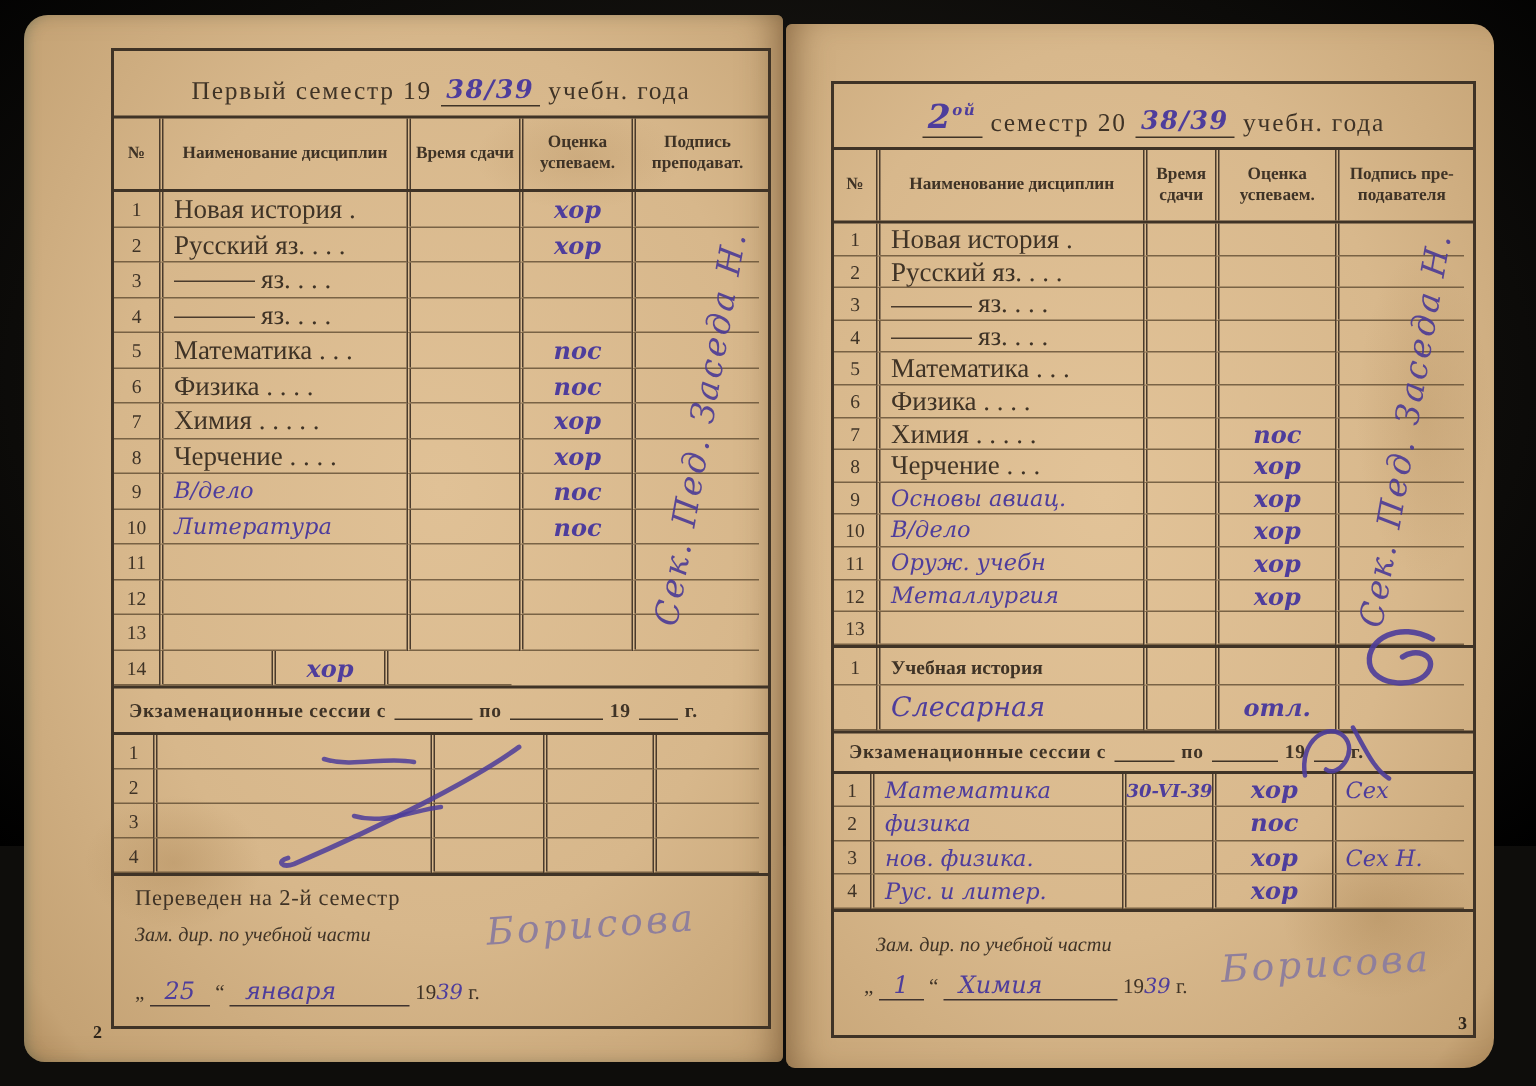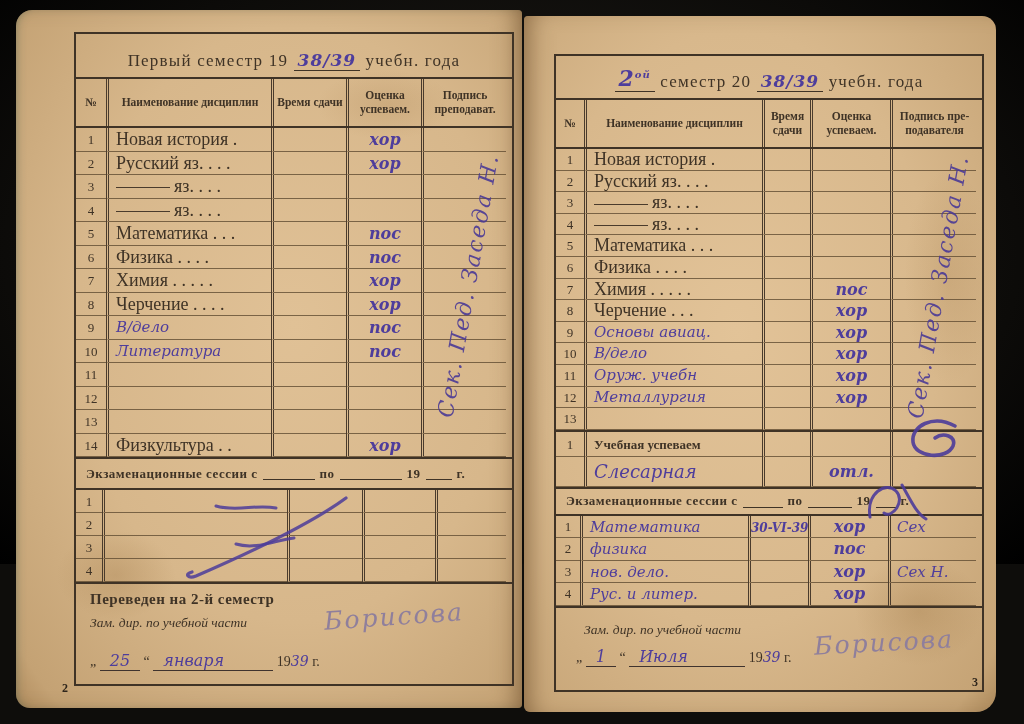--- a/index.html
+++ b/index.html
@@ -41,21 +41,21 @@
   .timecell{text-align:center;}
   .timecell span{font-size:12px;}
   .signcell span{font-family:"DejaVu Serif",serif;font-style:italic;color:#4e3d9c;font-size:15px;}
   .vsig{position:absolute;text-align:center;font-family:"DejaVu Serif",serif;font-style:italic;
         font-size:22px;color:#4b3a96;opacity:.9;letter-spacing:2px;white-space:nowrap;
         transform:rotate(-80deg);}
   .examtitle{font-size:13px;font-weight:bold;display:flex;align-items:center;
              padding-left:10px;box-sizing:border-box;letter-spacing:.5px;}
   .gap{display:inline-block;border-bottom:1.3px solid #3f3326;margin:0 5px;height:12px;}
   .footer{position:relative;font-size:14px;padding:7px 0 0 14px;box-sizing:border-box;}
-  .ftitle{font-weight:bold;font-size:15px;letter-spacing:.5px;}
+  .ftitle{font-weight:normal;font-size:15px;letter-spacing:.5px;}
   .official{font-style:italic;font-size:13.5px;margin-top:7px;}
   .bigsig{font-family:"DejaVu Serif",serif;font-style:italic;font-size:25px;
           color:#8f7f9c;letter-spacing:2px;}
   .dateline{margin-top:9px;font-size:14px;}
   .dhw{font-family:"DejaVu Serif",serif;font-style:italic;color:#4e3d9c;font-size:16px;
        border-bottom:1.3px solid #3f332e;padding:0 10px;}
   .pagenum{position:absolute;font-size:12px;font-weight:bold;color:#2e251b;}
   .inkmark{position:absolute;pointer-events:none;}
   .thicktop{border-top:2.6px solid #3f3326;}
   .semline{border-bottom:1.3px solid #3f332e;padding:0 14px;}
@@ -189,21 +189,20 @@
           <div class="row" style="height:23.5px;line-height:23.5px;">
             <div class="c num" style="width:30px;">13</div>
             <div class="c subj print" style="width:165px;"><span></span></div>
             <div class="c timecell" style="width:75px;"><span></span></div>
             <div class="c gradecell" style="width:75px;"><span></span></div>
             <div class="c signcell" style="width:85px;"></div>
           </div>
 
           <div class="row" style="height:23.5px;line-height:23.5px;">
             <div class="c num" style="width:30px;">14</div>
-            <div class="c subj print" style="width:165px;"><span>Физкультура . .</span></div>
             <div class="c timecell" style="width:75px;"><span></span></div>
             <div class="c gradecell" style="width:75px;"><span>хор</span></div>
             <div class="c signcell" style="width:85px;"></div>
           </div>
         </div>
 
       <div class="examtitle thicktop bl" style="height:33px;">
         <span>Экзаменационные сессии с</span>
         <span class="gap" style="width:52px;"></span>
         <span>по</span>
@@ -399,21 +398,21 @@
             <div class="c num" style="width:28px;">13</div>
             <div class="c subj print" style="width:178px;"><span></span></div>
             <div class="c timecell" style="width:48px;"><span></span></div>
             <div class="c gradecell" style="width:80px;"><span></span></div>
             <div class="c signcell" style="width:86px;"></div>
           </div>
         </div>
 
       <div class="row thicktop" style="height:25px;line-height:25px;">
         <div class="c num" style="width:28px;">1</div>
-        <div class="c subj" style="width:178px;font-weight:bold;font-size:13px;">Учебная успеваем</div>
+        <div class="c subj" style="width:178px;font-weight:bold;font-size:13px;">Учебная история</div>
         <div class="c" style="width:48px;"></div>
         <div class="c" style="width:80px;"></div>
         <div class="c" style="width:86px;position:relative;">
           <svg class="inkmark" width="70" height="52" style="left:10px;top:-20px;" viewBox="0 0 70 52">
             <path d="M52,14 C30,2 8,14 10,30 C12,46 44,48 50,34 C54,24 40,20 32,26" stroke="#4c3c9a" stroke-width="3.6" fill="none" stroke-linecap="round" opacity="0.9"></path>
           </svg>
         </div>
       </div>
       <div class="row" style="height:30px;line-height:30px;">
         <div class="c" style="width:28px;"></div>
@@ -449,21 +448,21 @@
           <div class="row" style="height:22.5px;line-height:22.5px;">
             <div class="c num" style="width:24px;">2</div>
             <div class="c subj hand" style="width:168px;"><span>физика</span></div>
             <div class="c timecell" style="width:60px;"><span></span></div>
             <div class="c gradecell" style="width:80px;"><span>пос</span></div>
             <div class="c signcell" style="width:88px;padding-left:6px;"><span></span></div>
           </div>
 
           <div class="row" style="height:22.5px;line-height:22.5px;">
             <div class="c num" style="width:24px;">3</div>
-            <div class="c subj hand" style="width:168px;"><span>нов. дело.</span></div>
+            <div class="c subj hand" style="width:168px;"><span>нов. физика.</span></div>
             <div class="c timecell" style="width:60px;"><span></span></div>
             <div class="c gradecell" style="width:80px;"><span>хор</span></div>
             <div class="c signcell" style="width:88px;padding-left:6px;"><span>Сех Н.</span></div>
           </div>
 
           <div class="row" style="height:22.5px;line-height:22.5px;">
             <div class="c num" style="width:24px;">4</div>
             <div class="c subj hand" style="width:168px;"><span>Рус. и литер.</span></div>
             <div class="c timecell" style="width:60px;"><span></span></div>
             <div class="c gradecell" style="width:80px;"><span>хор</span></div>
@@ -473,21 +472,21 @@
 
       <div class="footer">
         <div class="official" style="padding-left:14px;">
           <span>Зам. дир. по учебной части</span>
           <span class="bigsig" style="position:absolute;left:258px;top:20px;transform:rotate(-3deg);">Борисова</span>
         </div>
         <div class="dateline" style="padding-left:6px;">
           <span>„</span>
           <span class="dhw">1</span>
           <span>“</span>
-          <span class="dhw" style="min-width:96px;display:inline-block;">Июля</span>
+          <span class="dhw" style="min-width:96px;display:inline-block;">Химия</span>
           <span>19</span><span class="hw">39</span>
           <span>г.</span>
         </div>
       </div>
     </div>
 
     <div class="pagenum" style="right:18px;bottom:22px;">3</div>
   </div>
 
 </div>

